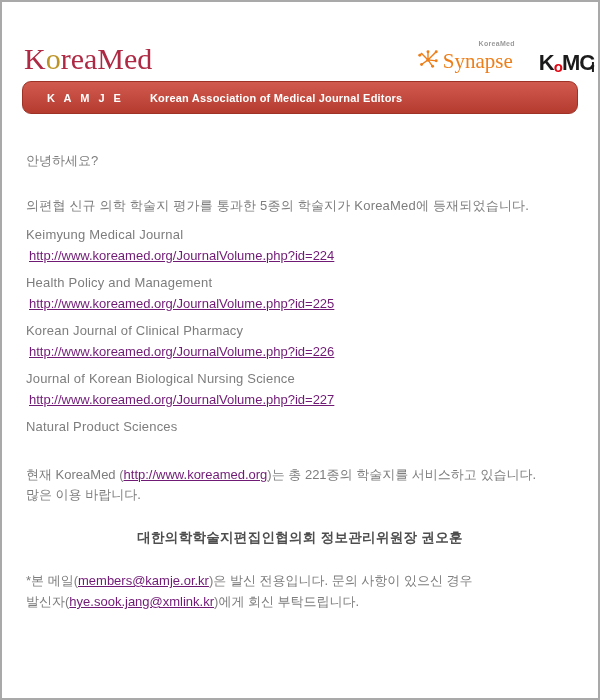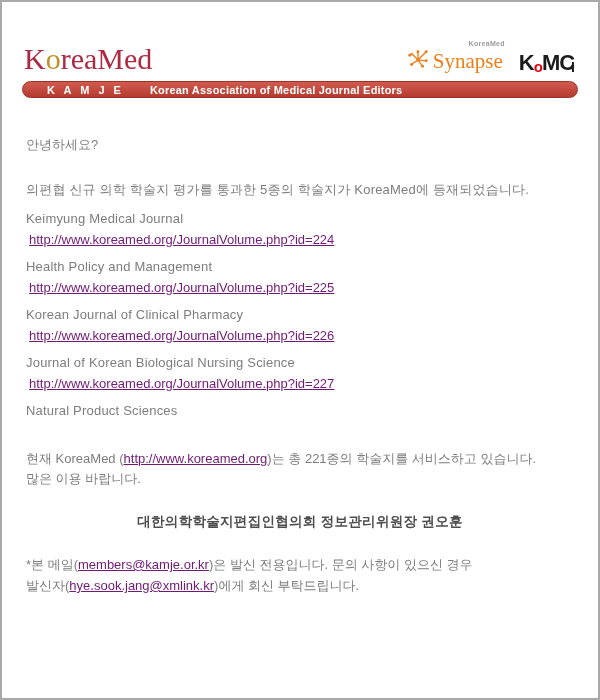--- a/index.html
+++ b/index.html
@@ -6,42 +6,42 @@
   html,body { width:600px; height:700px; }
   body {
     background:#ffffff;
     border:2px solid #a9a9a9;
     font-family:"Liberation Sans", sans-serif;
     overflow:hidden;
   }
   
   .header-row {
     display:flex; justify-content:space-between; align-items:flex-end;
-    padding:42px 24px 5px 22px;
+    padding:42px 4px 5px 22px;
   }
   .koreamed-logo {
     font-family:"Liberation Serif", serif;
     font-size:30px; color:#ae2a44; line-height:1;
   }
   .koreamed-logo .o-gold { color:#bb9327; }
-  .logo-right { display:flex; align-items:flex-end; gap:16px; }
+  .logo-right { display:flex; align-items:flex-end; gap:26px; }
   .synapse { position:relative; display:flex; align-items:center; gap:4px; color:#ee7e18; }
   .synapse .word { font-family:"Liberation Serif", serif; font-size:21px; line-height:1; }
   .synapse .km-small {
     position:absolute; top:-8px; right:-2px;
     font-size:7px; color:#9a9a9a; letter-spacing:.3px; font-weight:bold;
   }
   .synapse-icon { display:inline-block; }
   .komci { font-weight:bold; font-size:22px; color:#1b1b1b; letter-spacing:-1px; line-height:1; }
   .komci .o-mid { font-size:15px; position:relative; top:2px; }
   .komci .o-red { color:#e30613; }
   .komci .i-tuck { font-size:14px; position:relative; top:2px; margin-left:-3px; }
   
   .red-bar {
-    margin:2px 20px 0 20px; height:17px; border-radius:9px;
+    margin:2px 20px 0 20px; height:33px; border-radius:9px;
     background:linear-gradient(#d15a4e,#b53b2f);
     border:1px solid #9e3227;
     display:flex; align-items:center;
     color:#ffffff; font-size:11px; font-weight:bold;
   }
   .red-bar .kamje { margin-left:24px; letter-spacing:3px; }
   .red-bar .subtitle { margin-left:26px; letter-spacing:.2px; }
   
   .content { padding:0 24px; color:#7d7d7d; font-size:13px; }
   .greeting { margin-top:38px; }

